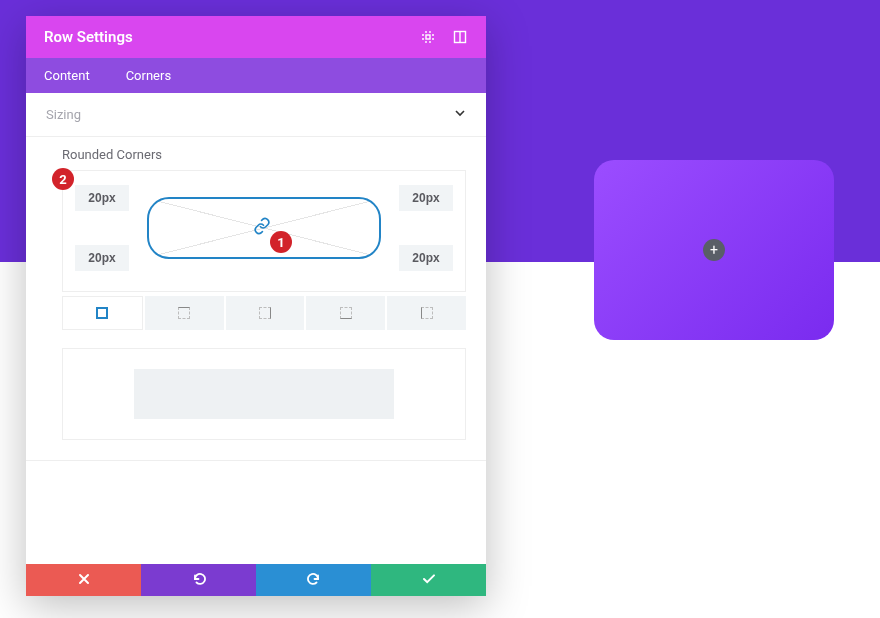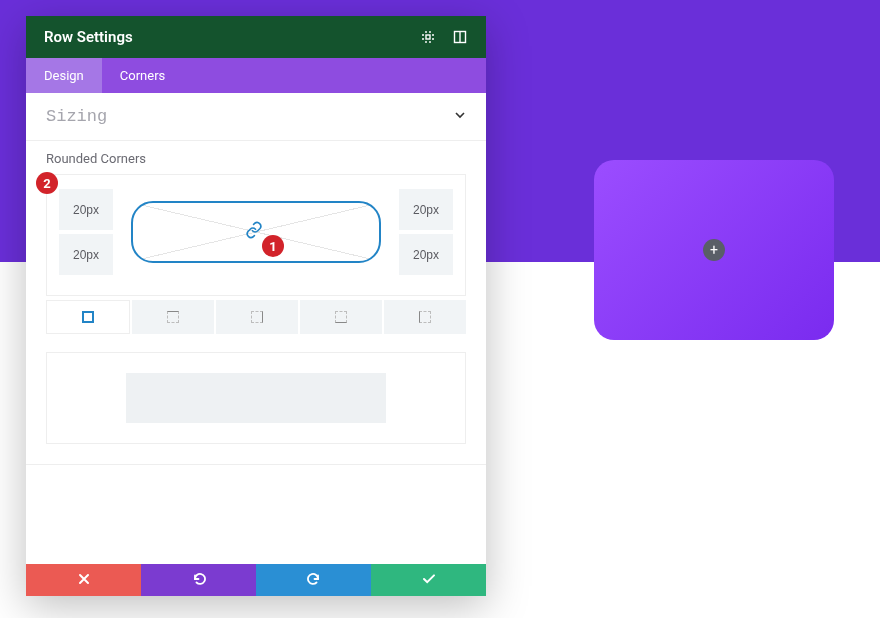--- a/index.html
+++ b/index.html
@@ -51,21 +51,21 @@
     left: 26px;
     width: 460px;
     height: 580px;
     background: #fff;
     box-shadow: 0 10px 40px rgba(0,0,0,0.25);
     display: flex;
     flex-direction: column;
   }
 
   .panel-header {
-    background: #14532d;
+    background: #d946ef;
     color: #fff;
     display: flex;
     align-items: center;
     justify-content: space-between;
     padding: 12px 18px;
   }
   .panel-title {
     font-size: 15px;
     font-weight: 600;
   }
@@ -105,58 +105,58 @@
 
   .section {
     border-bottom: 1px solid #eee;
   }
   .section-head {
     display: flex;
     align-items: center;
     justify-content: space-between;
     padding: 14px 20px;
     cursor: pointer;
-    font-size: 17px;
-    font-family: Liberation Mono, monospace;
+    font-size: 13px;
   }
   .section-head.muted { color: #a5a5ad; }
   .section-head.active { color: #1b9bd8; }
   .chev {
     font-size: 12px;
     color: #333;
   }
   .chev.up { color: #1b9bd8; }
 
   .section-body {
-    padding: 0 20px 20px 20px;
+    padding: 0 20px 20px 36px;
   }
   .field-label {
     color: #6a6a72;
     font-size: 13px;
     margin: 10px 0 8px 0;
   }
 
   .corners-wrap {
     border: 1px solid #eee;
     padding: 14px 12px 20px 12px;
     position: relative;
   }
   .corner-grid {
     position: relative;
     height: 86px;
   }
   .corner-input {
     position: absolute;
     width: 54px;
-    height: 41px;
+    height: 26px;
     background: #f1f4f6;
     border: none;
     text-align: center;
     font-size: 12px;
     color: #5a5a60;
+    font-weight: bold;
   }
   .ci-tl { top: 0; left: 0; }
   .ci-tr { top: 0; right: 0; }
   .ci-bl { bottom: 0; left: 0; }
   .ci-br { bottom: 0; right: 0; }
 
   .link-box {
     position: absolute;
     top: 12px;
     left: 72px;
@@ -273,21 +273,21 @@
       <div class="hicon">
         <svg width="14" height="14" viewBox="0 0 14 14" fill="none" stroke="#fff" stroke-width="1.4">
           <rect x="1.5" y="1.5" width="11" height="11"></rect>
           <line x1="7" y1="1.5" x2="7" y2="12.5"></line>
         </svg>
       </div>
     </div>
   </div>
 
   <div class="tabs">
-    <div class="tab active">Design</div>
+    <div class="tab">Content</div>
     <div class="tab">Corners</div>
   </div>
 
   <div class="panel-body">
 
     <div class="section">
       <div class="section-head muted">
         <span>Sizing</span>
         <span class="chev">
           <svg width="12" height="12" viewBox="0 0 12 12">

